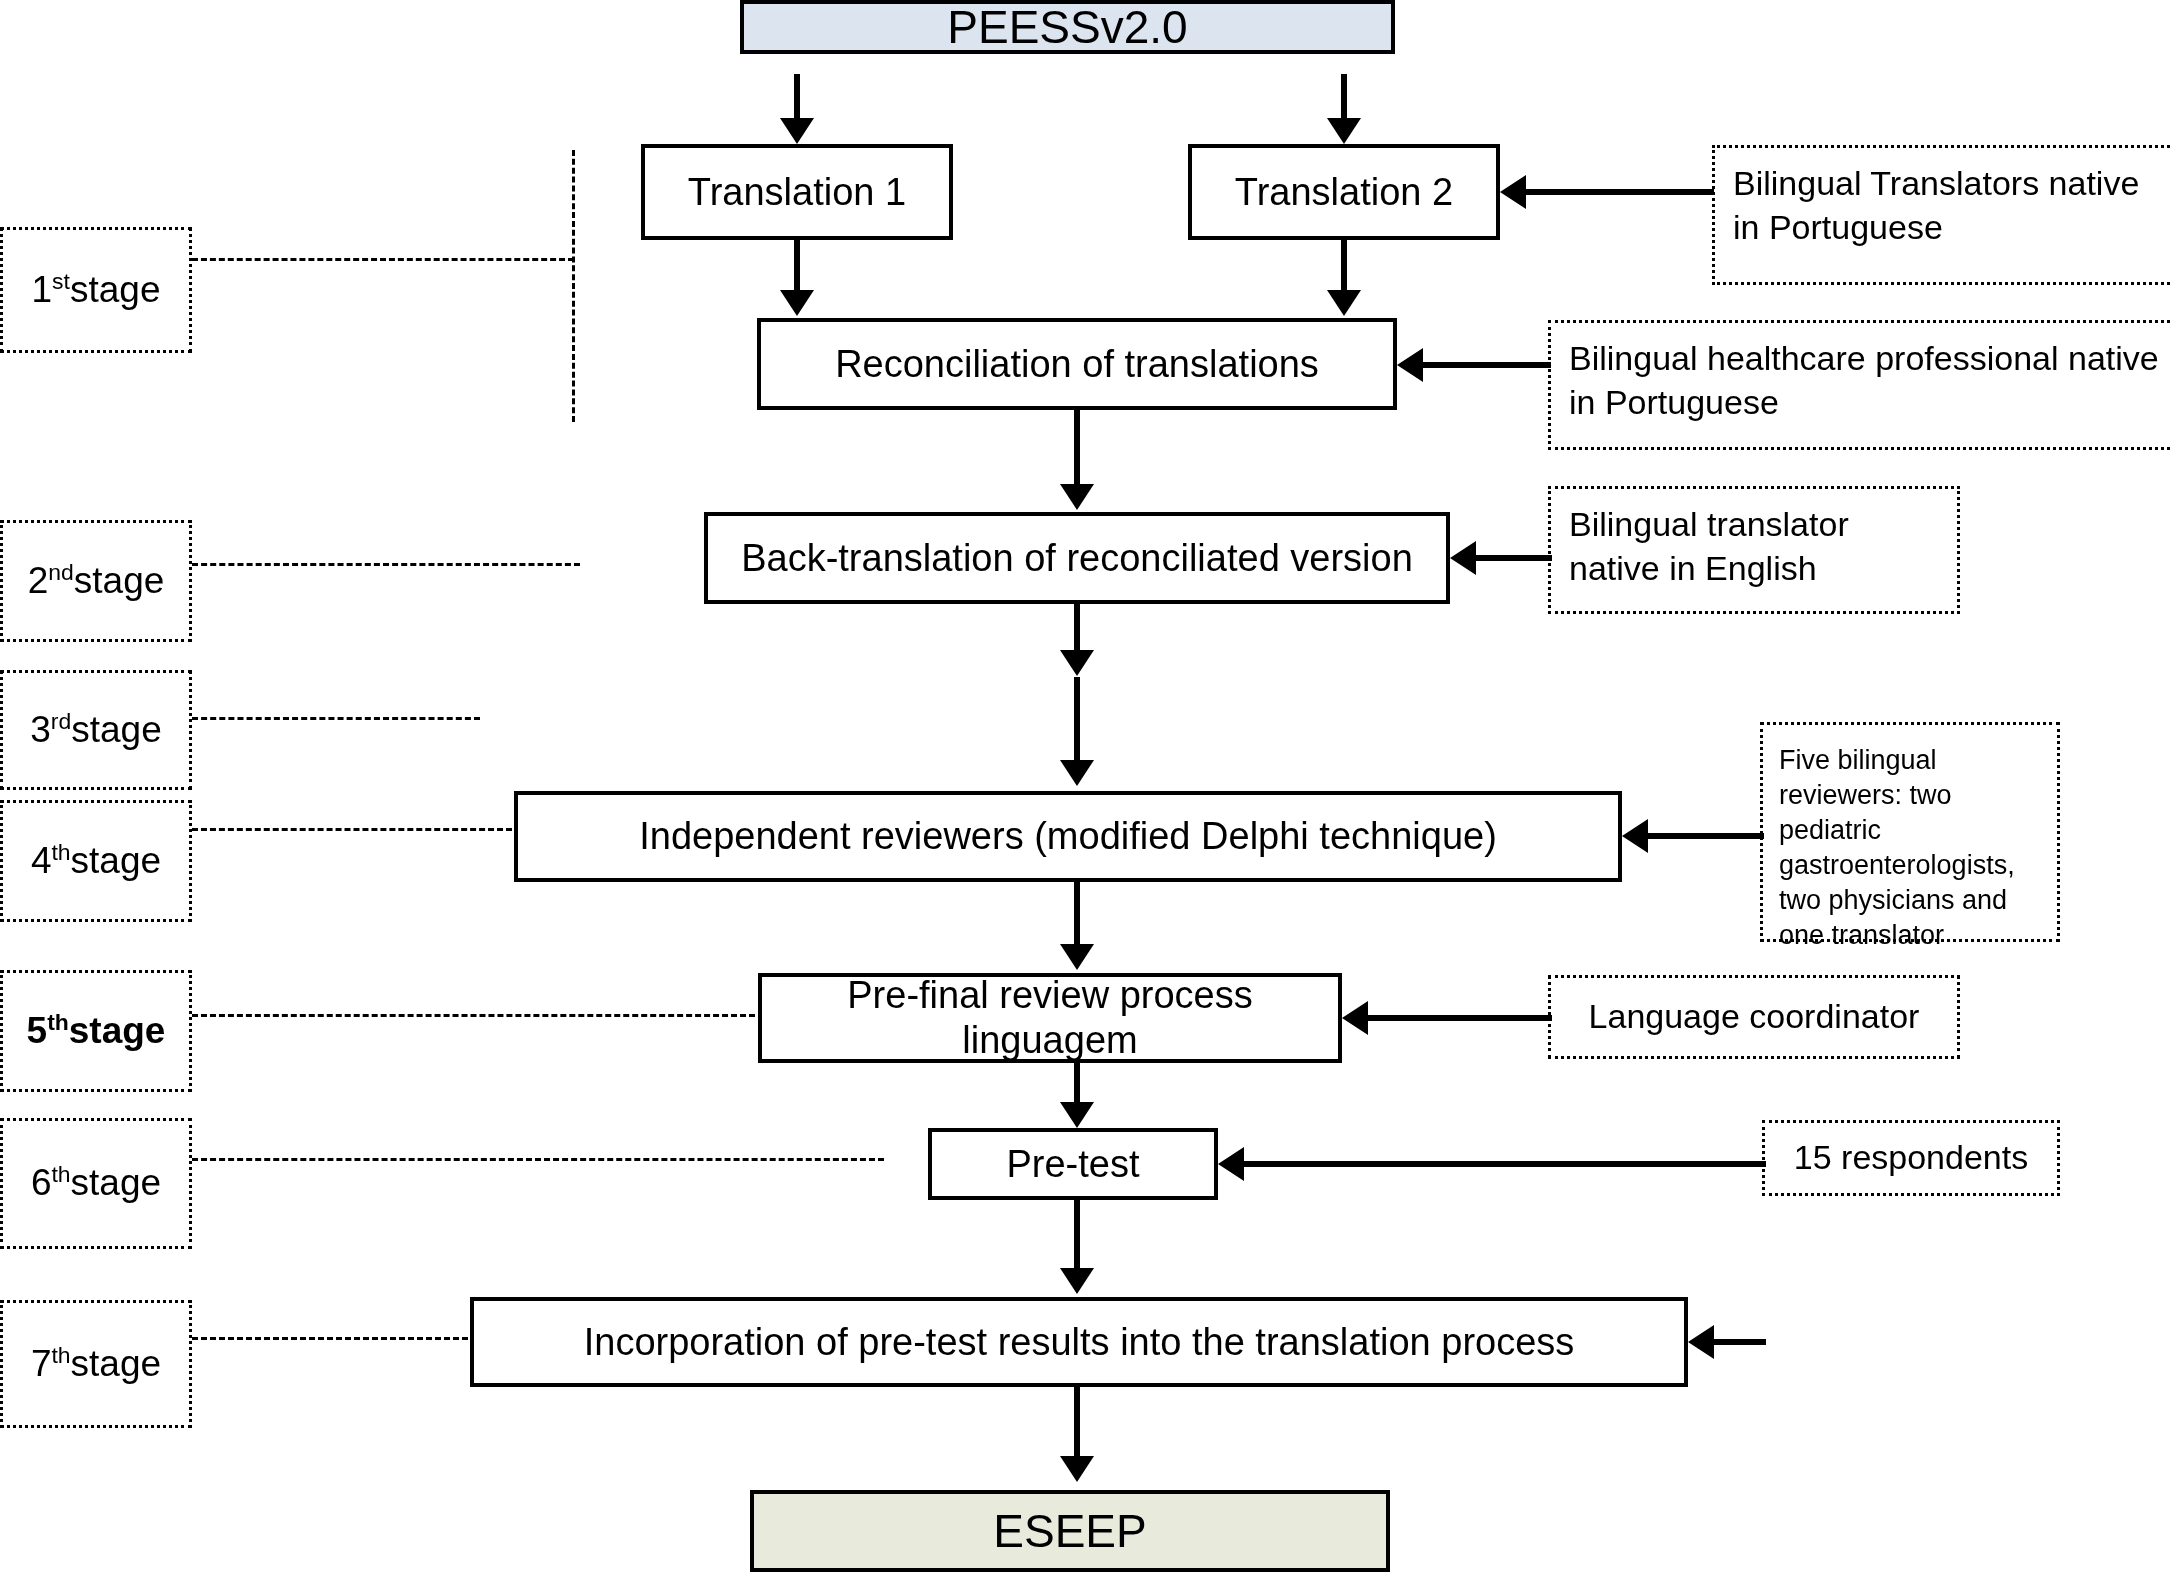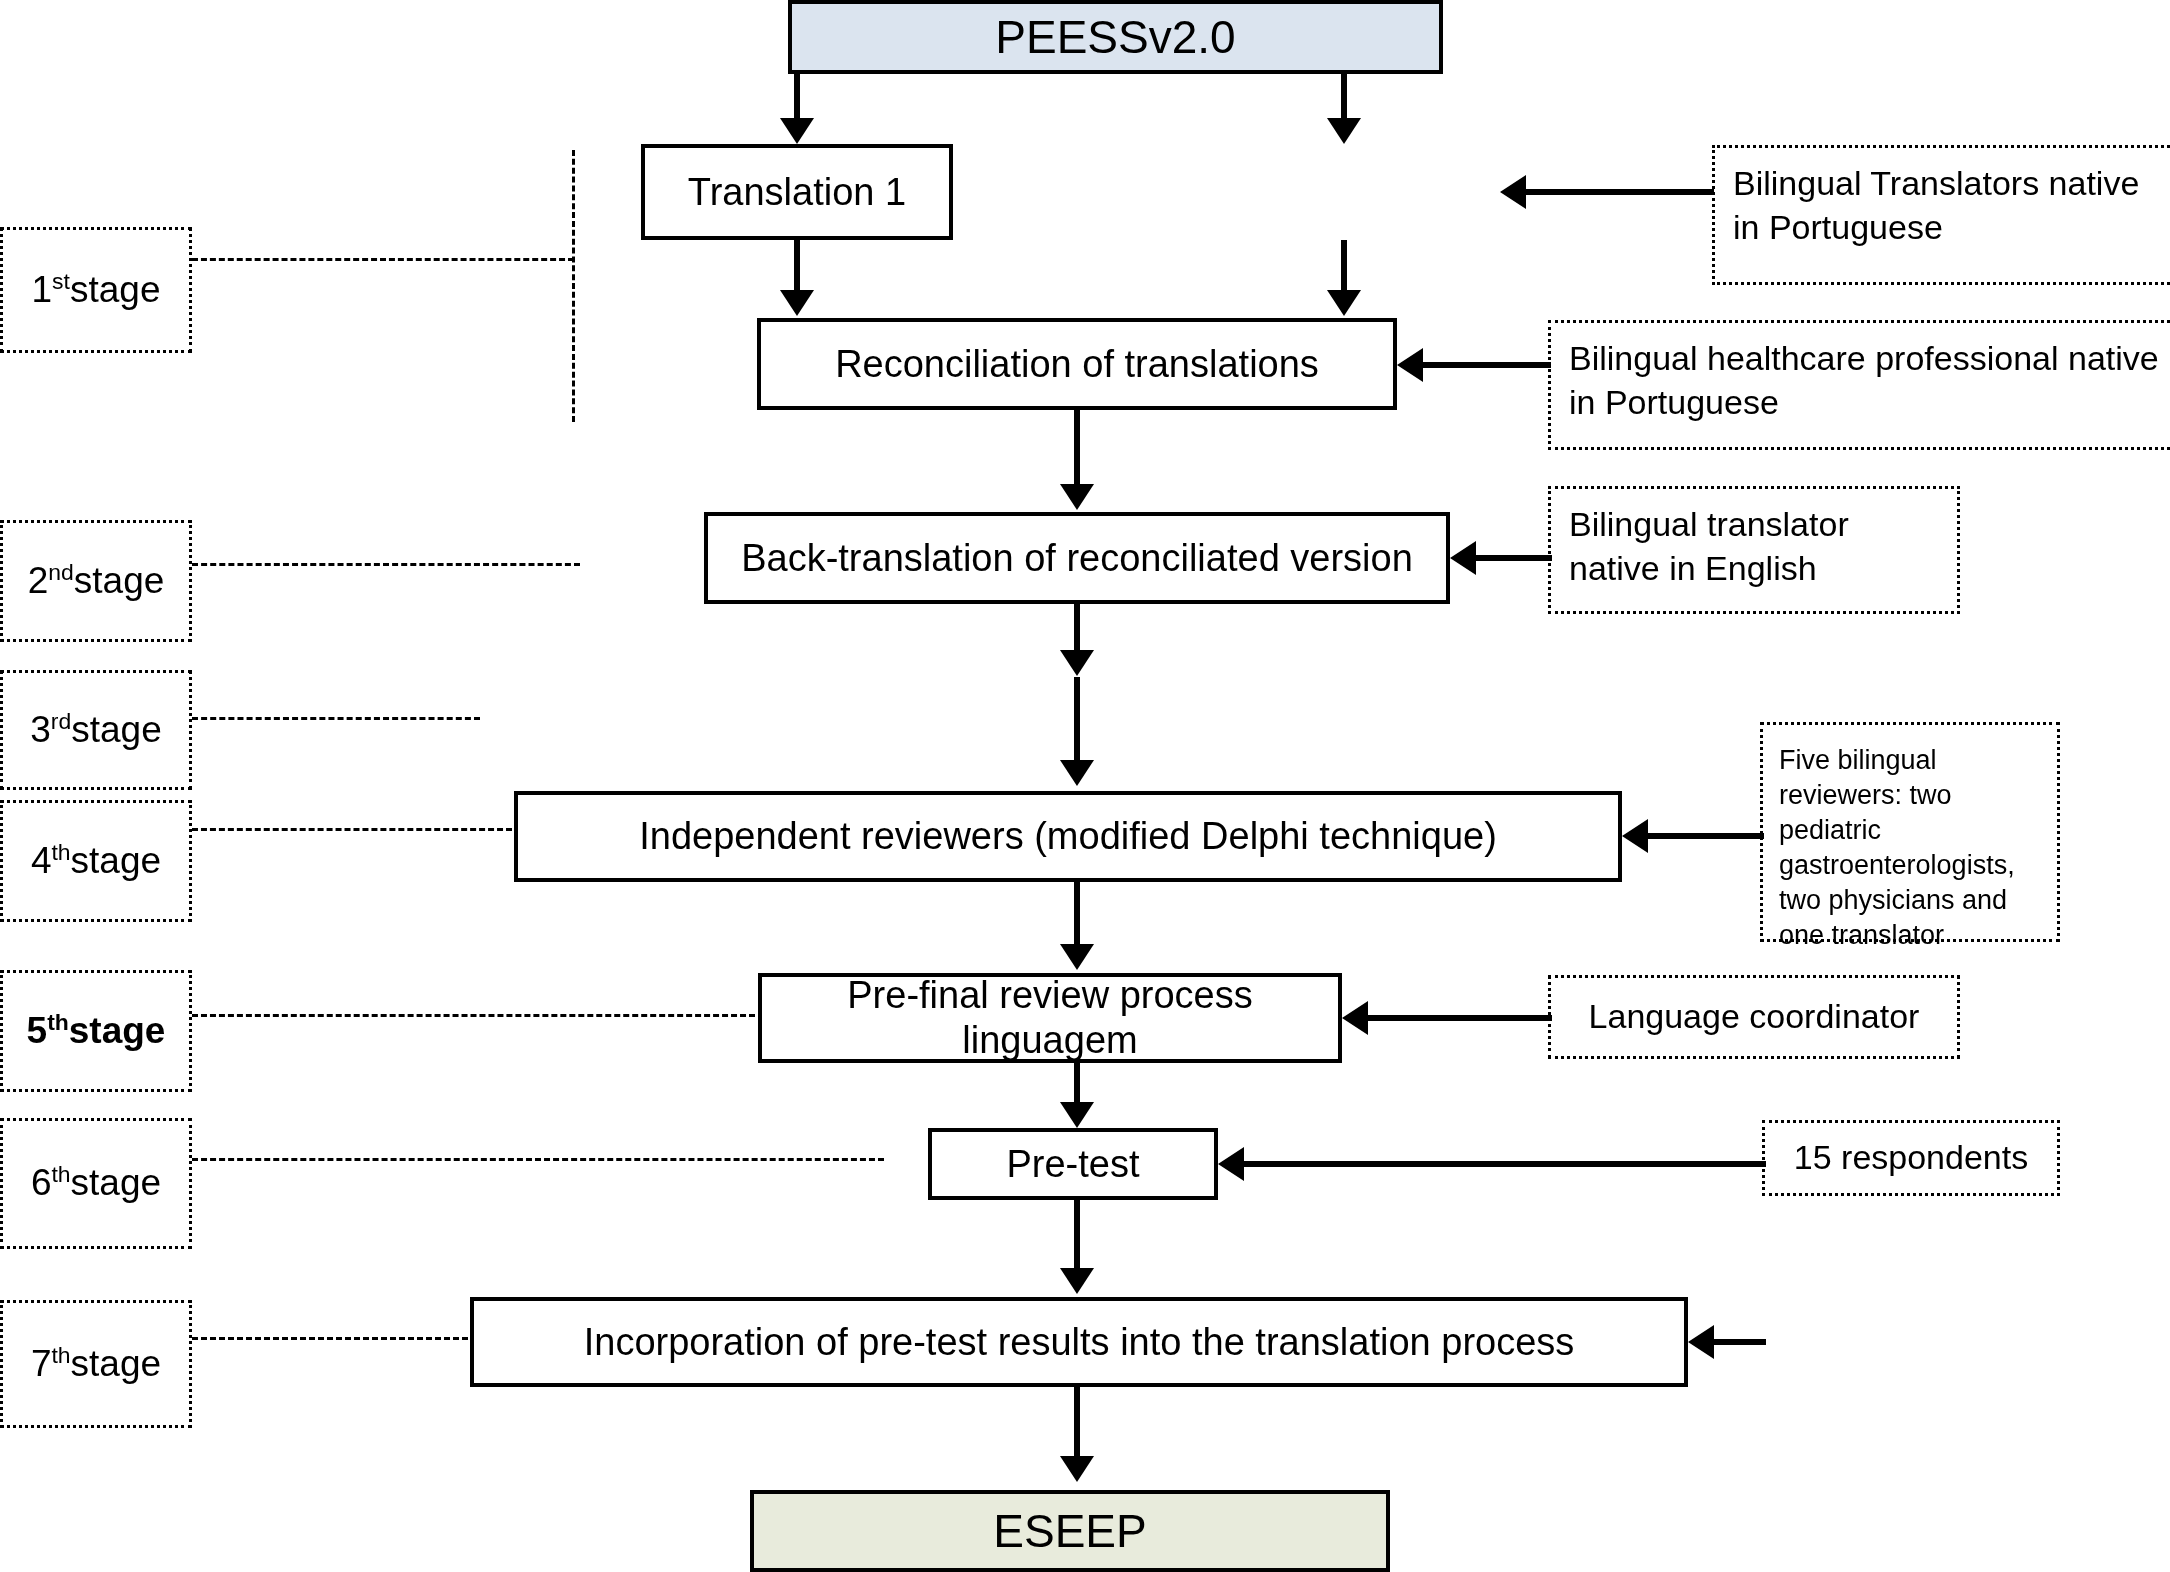--- a/index.html
+++ b/index.html
@@ -100,28 +100,31 @@
     position: absolute;
     width: 0;
     border-left: 3px dashed #000000;
   }
 </style>
 </head>
 <body>
 
 <div id="canvas">
 
-  <div class="node terminal" style="left:740px; top:0px; width:655px; height:74px; background:#DBE4EF;margin-left:48px;">
+  <div class="node terminal" style="left:740px; top:0px; width:655px; height:54px; background:#DBE4EF;">
     <span>PEESSv2.0</span>
   </div>
 
   <div class="node flow" style="left:641px; top:144px; width:312px; height:96px;text-align:right;">
     <span>Translation 1</span>
   </div>
 
+  <div class="node flow" style="left:1188px; top:144px; width:312px; height:96px;">
+    <span>Translation 2</span>
+  </div>
 
   <div class="node flow" style="left:757px; top:318px; width:640px; height:92px;">
     <span>Reconciliation of translations</span>
   </div>
 
   <div class="node flow" style="left:704px; top:512px; width:746px; height:92px;">
     <span>Back-translation of reconciliated version</span>
   </div>
 
 

